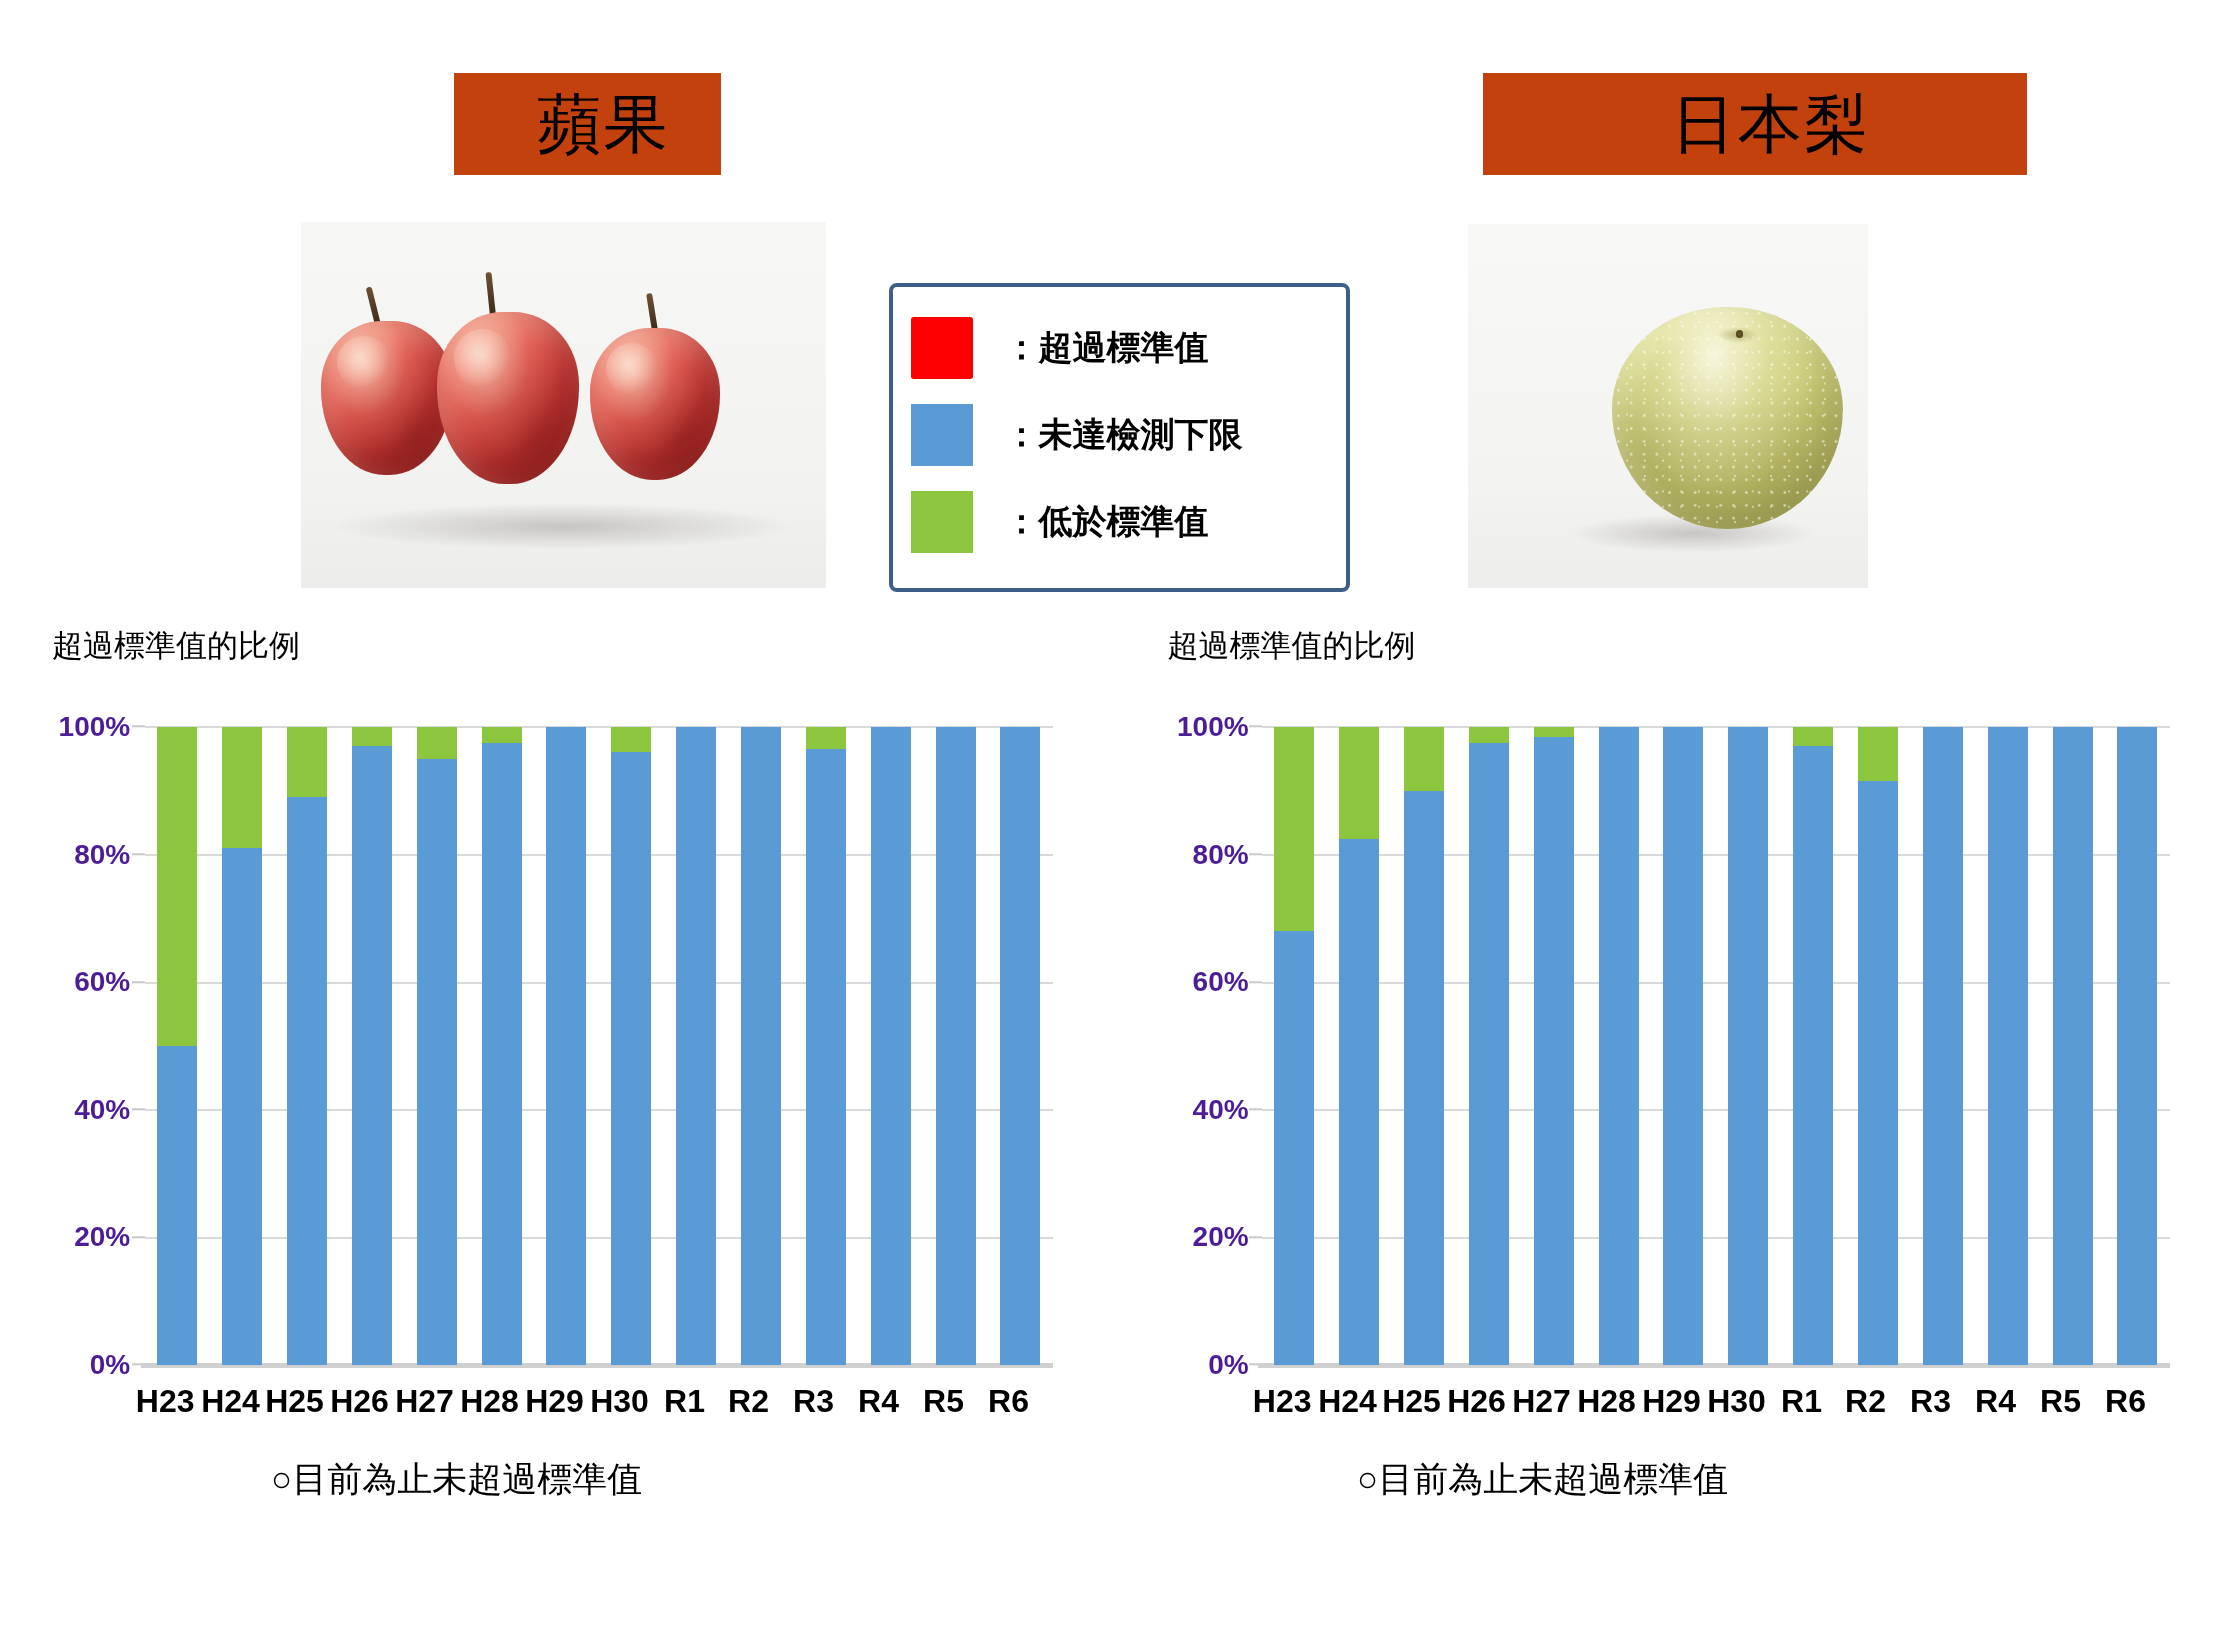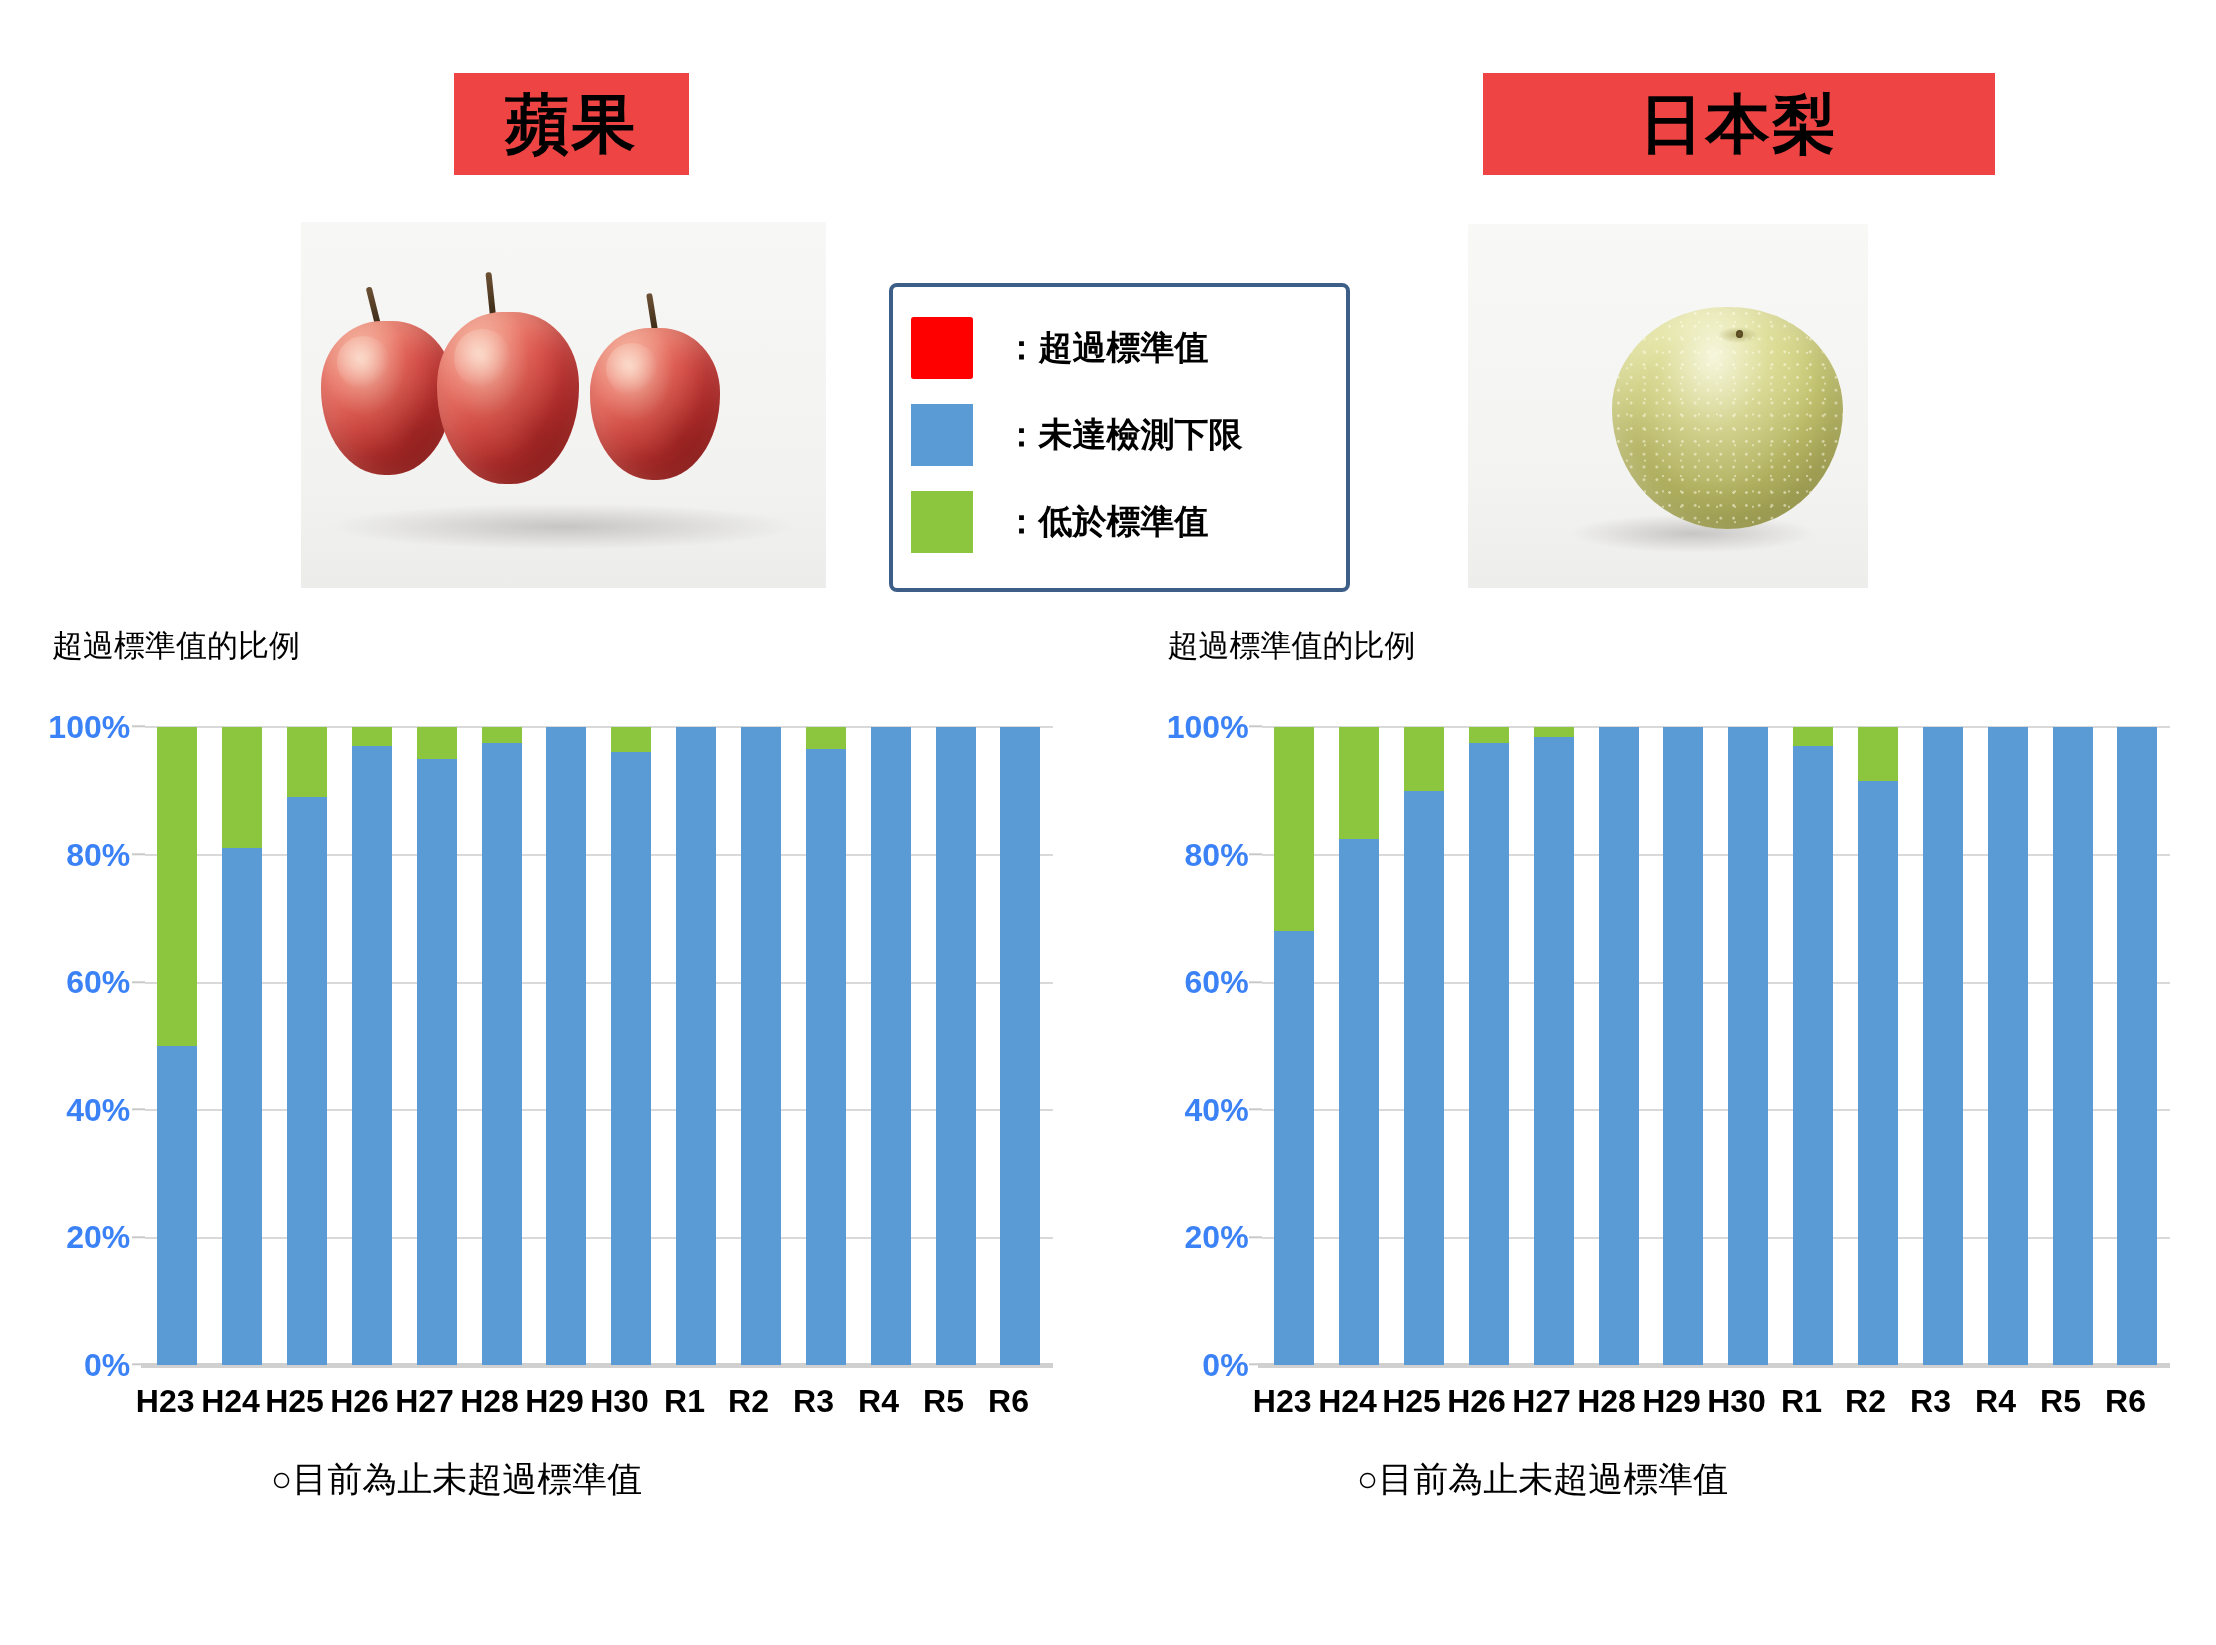--- a/index.html
+++ b/index.html
@@ -2,23 +2,23 @@
 <html style="font-size:10.7px"><head>
 <meta charset="utf-8">
 <style>
   html,body{margin:0;padding:0;}
   body{
     width:2216px;height:1645px;background:#ffffff;
     font-family:"Liberation Sans","DejaVu Sans",sans-serif;
     overflow:hidden;position:relative;
   }
   .banner{
-    position:absolute;background:#ef4444;
+    position:absolute;background:#c2410c;
     display:flex;align-items:center;justify-content:center;
-    font-weight:bold;color:#000;letter-spacing:.04em;
+    font-weight:normal;color:#000;letter-spacing:.04em;padding-left:32px;
   }
   #banner-apple{left:454px;top:73px;width:235px;height:102px;font-size:64px;}
   #banner-pear{left:1483px;top:73px;width:512px;height:102px;font-size:64px;}
 
   .photo{position:absolute;overflow:hidden;background:#f4f4f2;}
   #photo-apple{left:301px;top:222px;width:525px;height:366px;}
   #photo-pear{left:1468px;top:224px;width:400px;height:364px;}
 
   
   .ap-scene{position:absolute;inset:0;background:linear-gradient(180deg,#f7f7f6 0%,#f2f2f1 72%,#ececeb 100%);}
@@ -65,21 +65,21 @@
   .chart{position:absolute;}
   #chart-apple{left:0px;top:625px;width:1101px;height:806px;}
   #chart-pear{left:1142px;top:625px;width:1075px;height:806px;}
   .axis-title{position:absolute;left:52px;top:0px;font-size:31px;color:#000;white-space:nowrap;}
   #chart-pear .axis-title{left:25.5px;}
   .plot{position:absolute;left:145px;top:102px;width:908px;height:638px;}
   #chart-pear .plot{left:120px;width:908px;}
   .gridline{position:absolute;left:0;right:0;height:2px;background:#d9d9d9;}
   .axisline{position:absolute;left:-4px;right:0;bottom:-2.7px;height:4.7px;background:#d0d0d0;}
   .ytick{position:absolute;right:100%;margin-right:14.8px;transform:translateY(-50%);
-    font-size:32px;font-weight:bold;color:#3b82f6;white-space:nowrap;}
+    font-size:28px;font-weight:bold;color:#4c1d95;white-space:nowrap;}
   #chart-pear .ytick{margin-right:13.4px;}
   .ytick-dash{position:absolute;right:100%;width:13.4px;height:2px;background:#c9c9c9;transform:translateY(-0.7px);}
   .bar{position:absolute;bottom:0;display:flex;flex-direction:column;justify-content:flex-end;}
   .seg-green{width:100%;background:#8cc63e;}
   .seg-blue{width:100%;background:#5b9bd5;}
   .xtick{position:absolute;top:100%;margin-top:17.5px;font-size:32px;font-weight:bold;color:#000;
     text-align:center;white-space:nowrap;}
   .caption{position:absolute;font-size:35px;color:#000000;white-space:nowrap;}
   #caption-apple{left:271px;top:1456px;}
   #caption-pear{left:1357px;top:1456px;}

